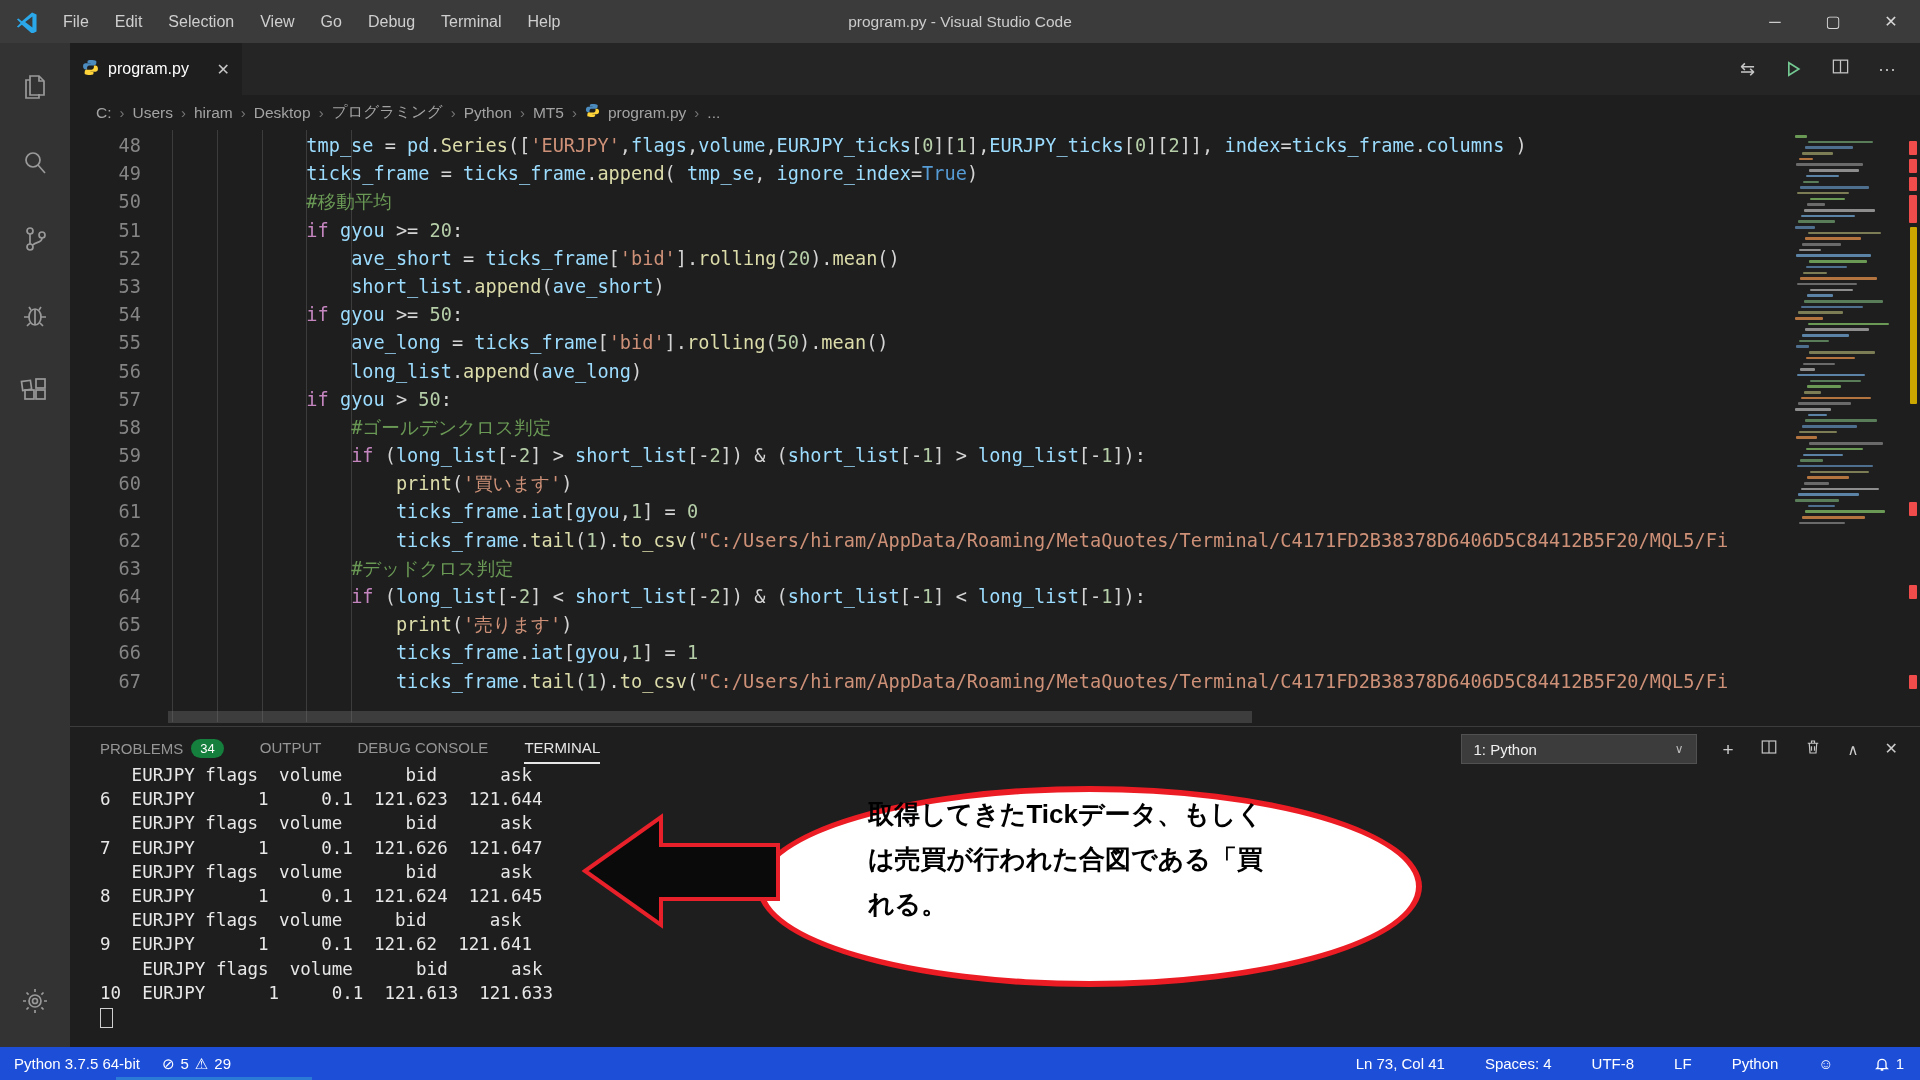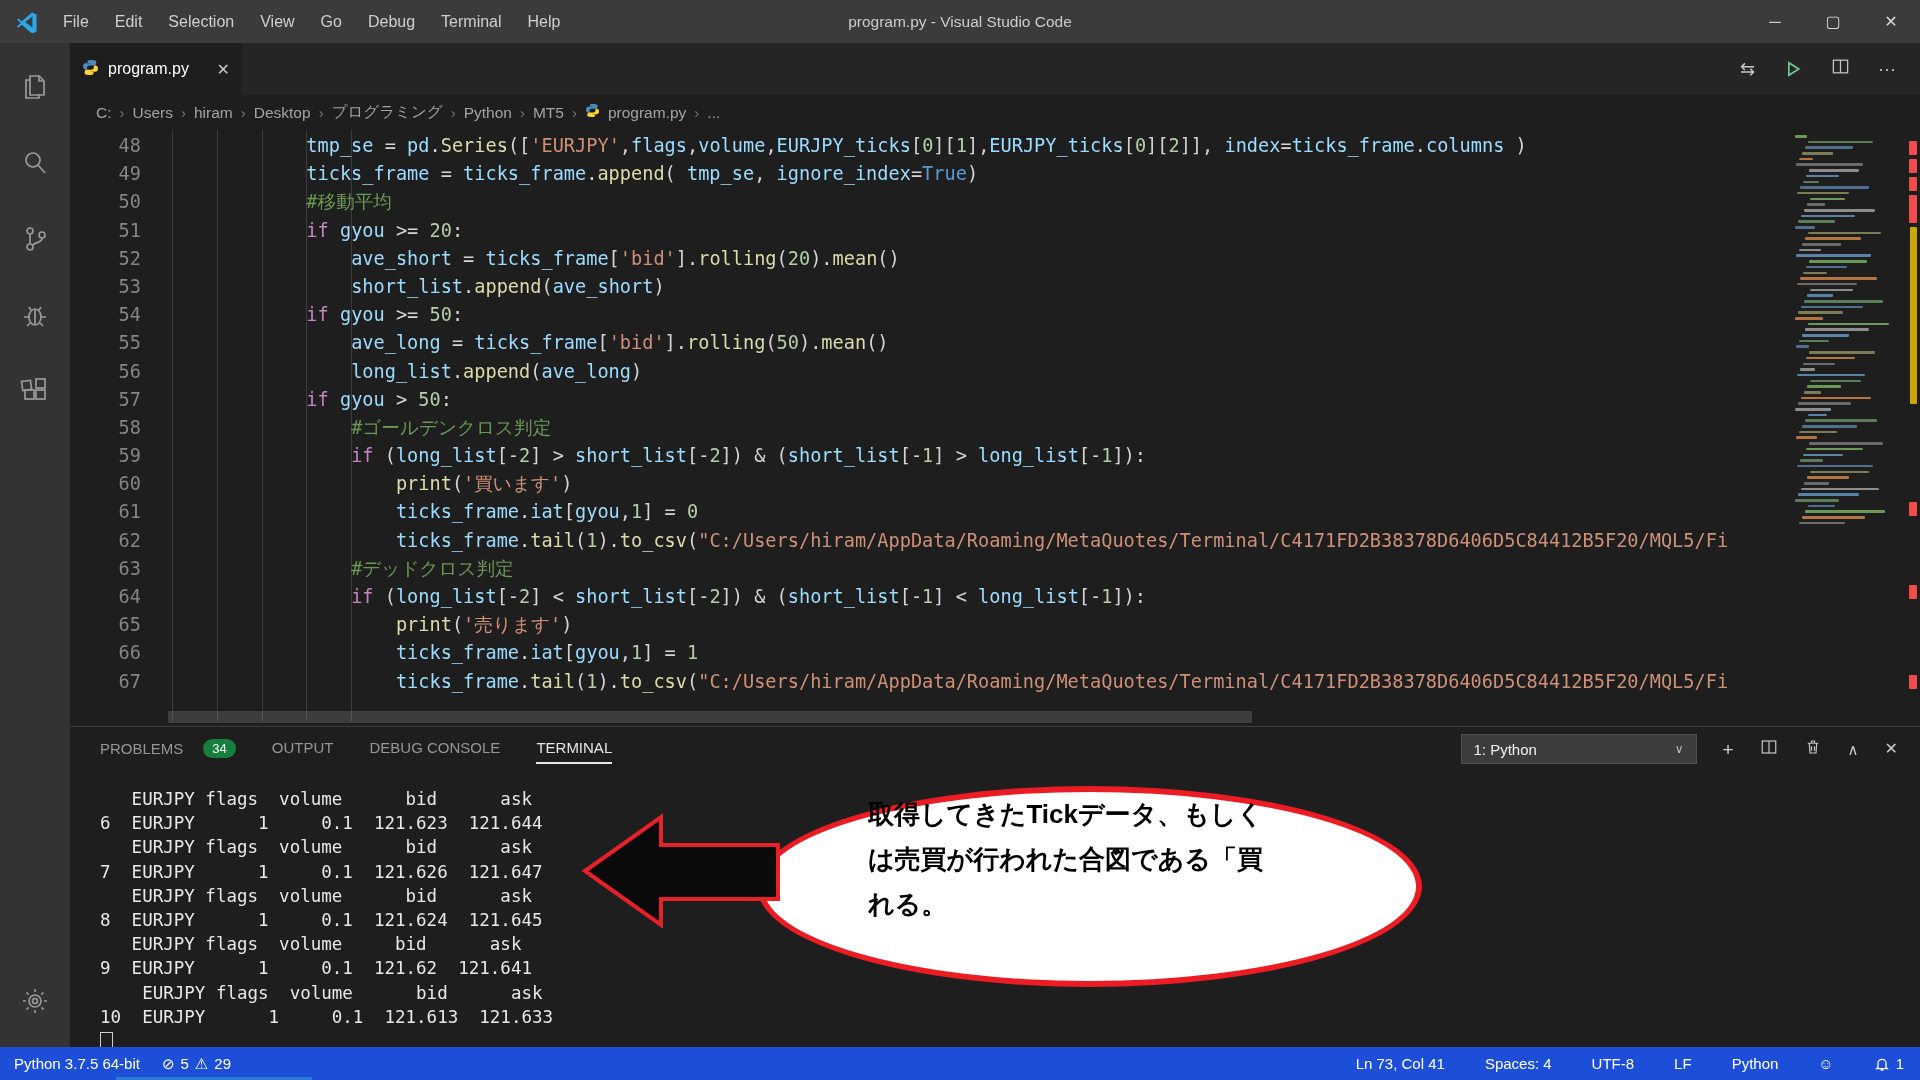--- a/index.html
+++ b/index.html
@@ -45,28 +45,28 @@
 
   
   .minimap{position:absolute;right:15px;top:5px;width:112px;height:402px;overflow:hidden}
   .mm-bar{height:2.6px;margin-bottom:3.1px;border-radius:1px}
   .ruler{position:absolute;right:0;top:0;width:15px;height:596px}
   .ruler-mark{position:absolute;border-radius:1px}
 
   
   .panel{position:absolute;left:70px;top:726px;width:1850px;height:321px;background:#1e1e1e;border-top:1px solid #3c3c3c;box-sizing:border-box}
   .panel-tabs{display:flex;align-items:flex-start;height:40px;padding-left:30px;gap:36px;font-size:15px;color:#969696;padding-top:12px}
-  .panel-tab{display:flex;align-items:center;gap:20px;position:relative;padding-bottom:8px}
+  .panel-tab{display:flex;align-items:center;gap:8px;position:relative;padding-bottom:8px}
   .panel-tab.active{color:#e7e7e7}
   .panel-tab.active:after{content:"";position:absolute;left:0;right:0;bottom:0;height:2px;background:#e7e7e7}
   .badge{background:#15803d;color:#fff;border-radius:11px;padding:2px 9px;font-size:13px}
   .panel-actions{position:absolute;right:22px;top:7px;display:flex;align-items:center;gap:26px;color:#cccccc}
   .term-select{width:236px;height:30px;background:#3c3c3c;border:1px solid #515151;display:flex;align-items:center;justify-content:space-between;padding:0 12px;font-size:15px;color:#f0f0f0;box-sizing:border-box}
   .p-icon{font-size:19px;line-height:1}
-  .terminal-output{position:absolute;left:0;top:60px;padding-left:30px;font-family:"DejaVu Sans Mono",monospace;font-size:17.5px;color:#e8e8e8}
+  .terminal-output{position:absolute;left:0;top:36px;padding-left:30px;font-family:"DejaVu Sans Mono",monospace;font-size:17.5px;color:#e8e8e8}
   .term-line{height:24.2px;line-height:24.2px;white-space:pre}
   .term-cursor{width:11px;height:18px;border:1.5px solid #cfcfcf;margin-top:3px}
 
   
   .statusbar{position:absolute;left:0;bottom:0;width:1920px;height:33px;background:#1d4ed8;display:flex;align-items:center;color:#ffffff;font-size:15px;z-index:40}
   .sb-left{display:flex;gap:22px;padding-left:14px;align-items:center}
   .sb-right{margin-left:auto;display:flex;gap:40px;padding-right:16px;align-items:center}
   .sb-item{display:flex;align-items:center;gap:6px}
   .blue-artifact{position:absolute;left:116px;bottom:0;width:196px;height:3px;background:#2b7bd6;z-index:60}
 

